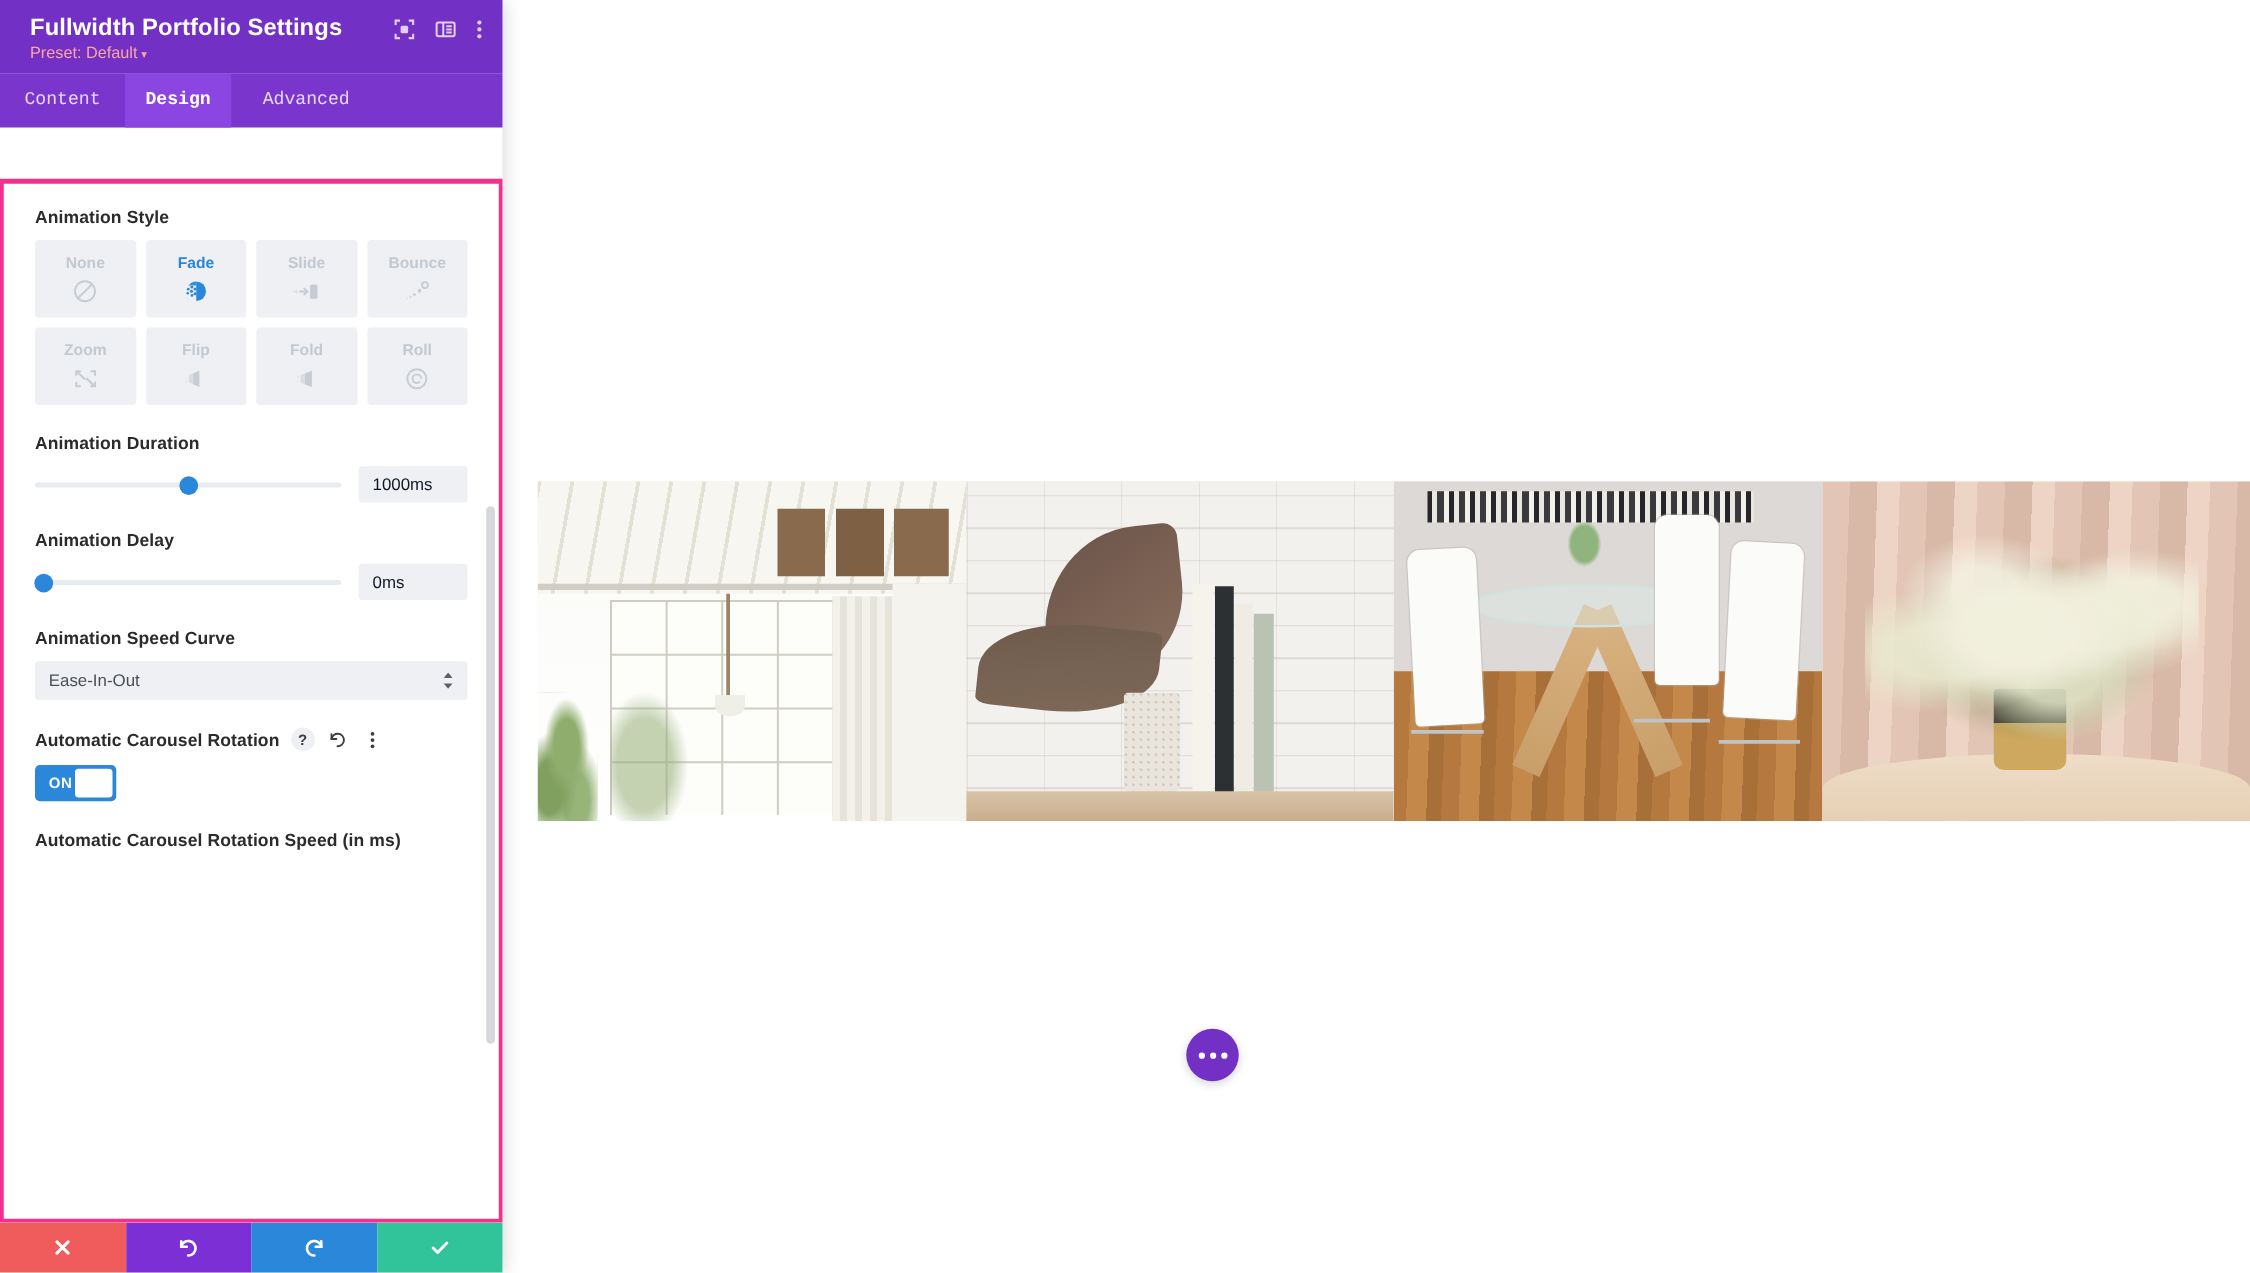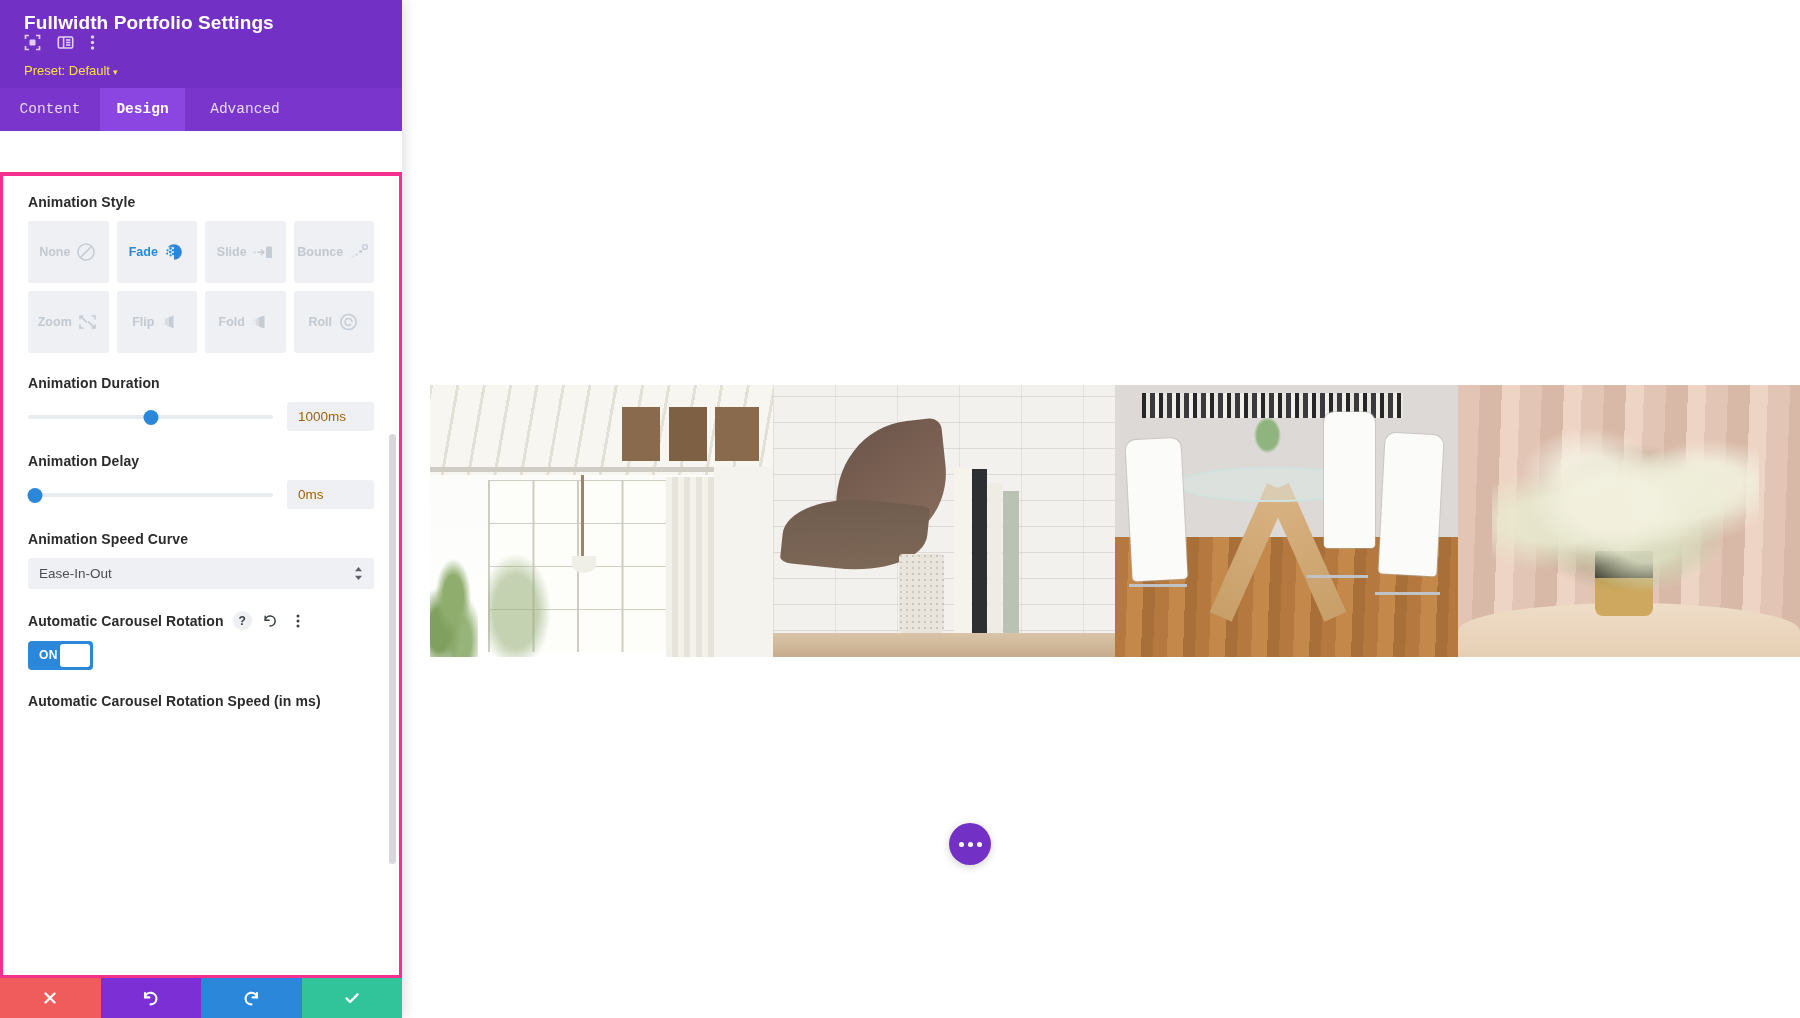--- a/index.html
+++ b/index.html
@@ -226,30 +226,30 @@
     background: #fff;
     box-shadow: 0 0 14px rgba(0,0,0,.18);
   }
 
   .panel-header {
     background: #7230c4;
     padding: 12px 16px 10px 24px;
     flex: none;
   }
   .panel-header-top {
-    display: flex;  flex-direction: column;
+    display: flex; align-items: center;
   }
   .panel-title {
     color: #fff; font-size: 19px; font-weight: 700; letter-spacing: .1px;
     flex: 1;
   }
   .header-icons { display: flex; align-items: center; gap: 16px; }
   .hicon { color:#e3d0f6; cursor:pointer; display:flex; align-items:center; }
   .preset-row {
-    margin-top: 12px; color: #fde047; font-size: 13px; cursor: pointer;
+    margin-top: 0; color: #fca5a5; font-size: 13px; cursor: pointer;
   }
   .preset-row .caret { font-size: 9px; margin-left: 3px; }
 
   .tabs {
     display: flex; background: #7a36cc; flex: none; font-family: Liberation Mono, monospace;
   }
   .tab {
     padding: 13px 0 14px; text-align:center; color:#e7d8fb;
     font-size: 14.5px; cursor: pointer; flex: none;
   }
@@ -286,21 +286,21 @@
   }
   .field-group { margin-bottom: 22px; }
 
   
   .anim-grid {
     display: grid; grid-template-columns: repeat(4, 1fr); gap: 8px;
   }
   .anim-cell {
     background: #eef0f3; border-radius: 3px;
     height: 62px;
-    display: flex; flex-direction: row; align-items: center; justify-content: center;
+    display: flex; flex-direction: column; align-items: center; justify-content: center;
     gap: 5px; cursor: pointer;
   }
   .anim-cell .anim-label {
     font-size: 12.5px; font-weight: 700; color: #c2c9d1;
   }
   .anim-cell.selected .anim-label { color: #2b87da; }
   .anim-ico { width: 22px; height: 22px; display:flex; align-items:center; justify-content:center; }
   .anim-ico svg { display:block; }
 
   
@@ -310,21 +310,21 @@
     width: 100%; height: 4px; background: #e9ecef; border-radius: 2px;
   }
   .slider-knob {
     position: absolute; width: 15px; height: 15px; border-radius: 50%;
     background: #2b87da; top: 1px; transform: translateX(-50%);
     cursor: pointer;
   }
   .slider-value {
     width: 87px; height: 29px; background: #eef0f3; border-radius: 3px;
     display: flex; align-items: center; padding-left: 11px;
-    font-size: 13.5px; color: #a16207;
+    font-size: 13.5px; color: #0f172a;
     cursor: text;
   }
 
   
   .select-box {
     width: 100%; height: 31px; background: #eef0f3; border-radius: 3px;
     display: flex; align-items: center; justify-content: space-between;
     padding: 0 11px; font-size: 13.5px; color: #4b4f55; cursor: pointer;
   }
   .select-arrows { display:flex; flex-direction:column; gap:2px; color:#5c6169; }

